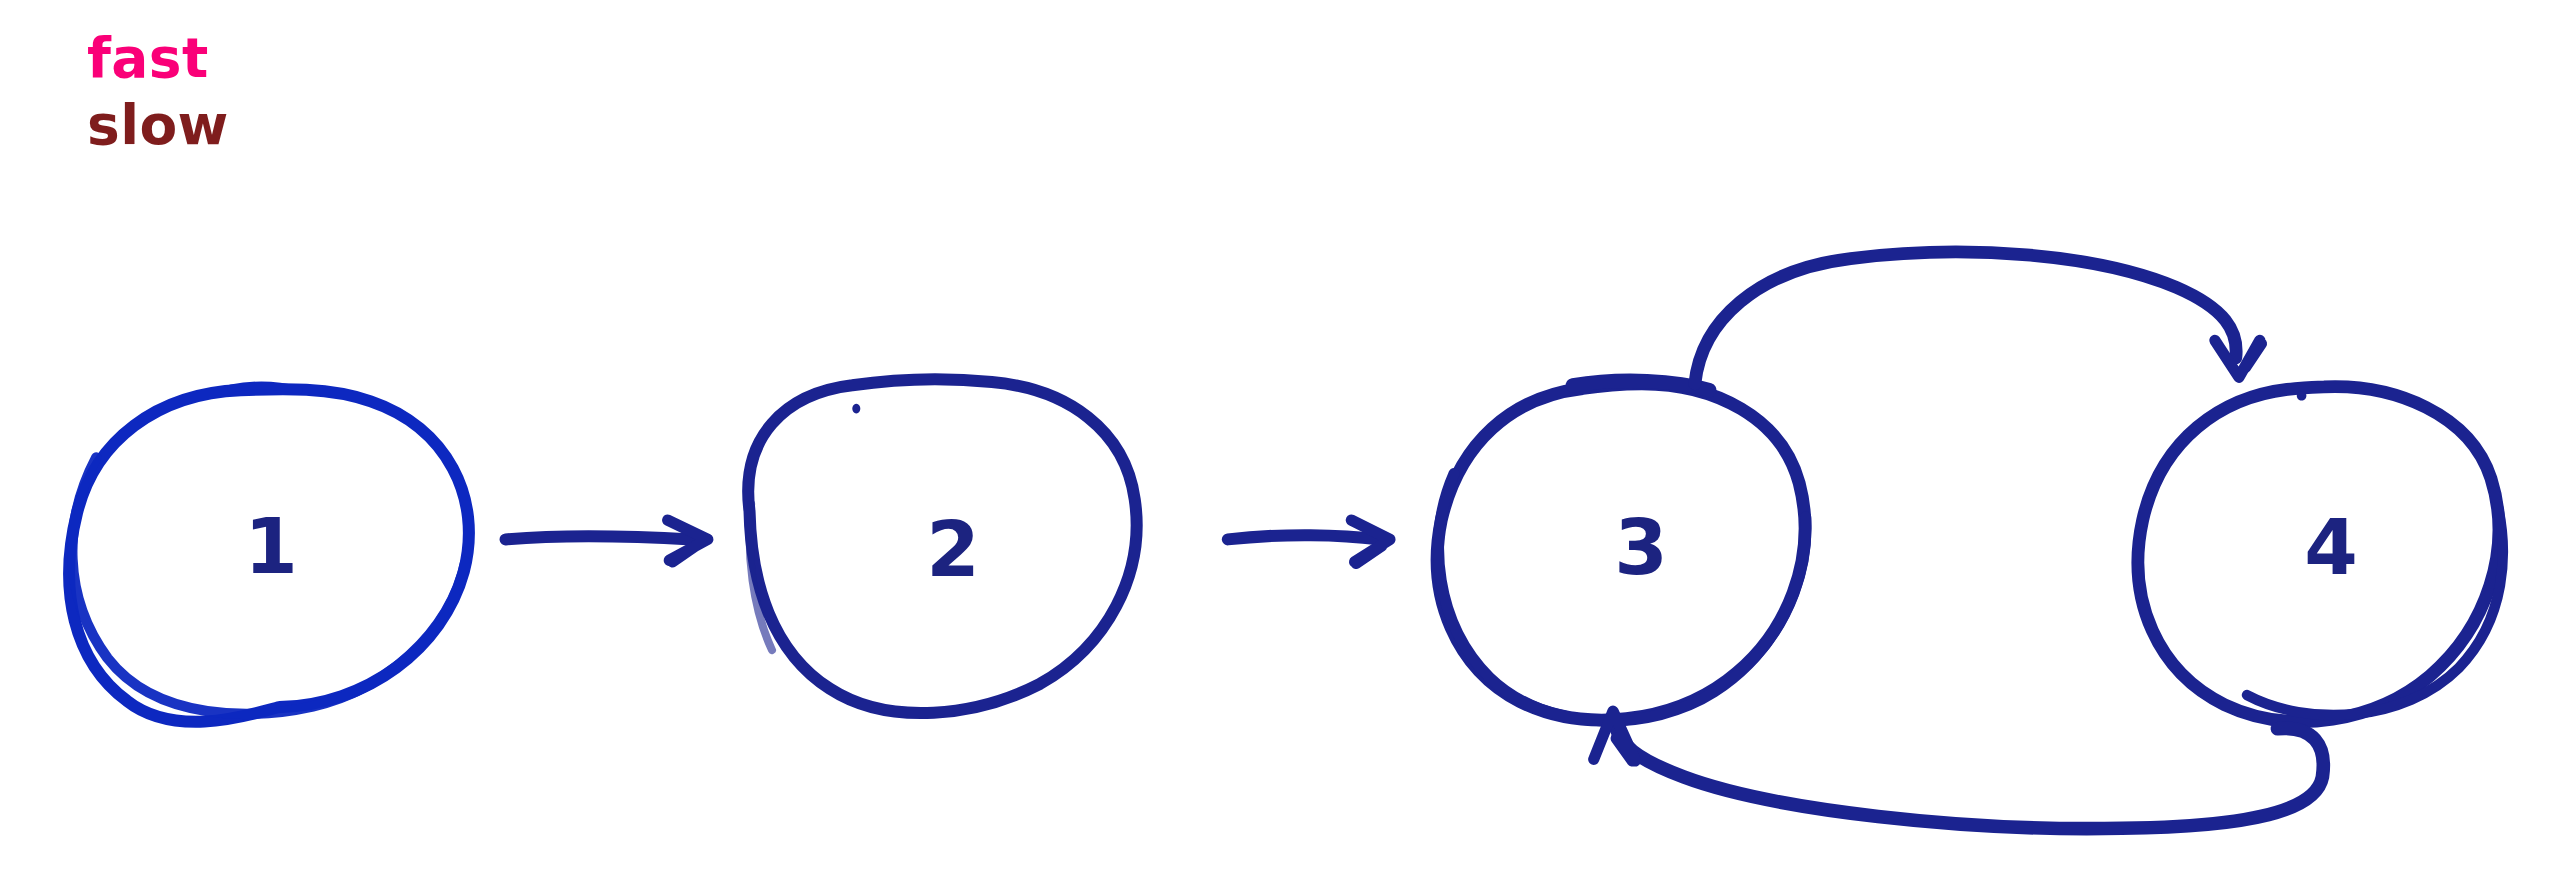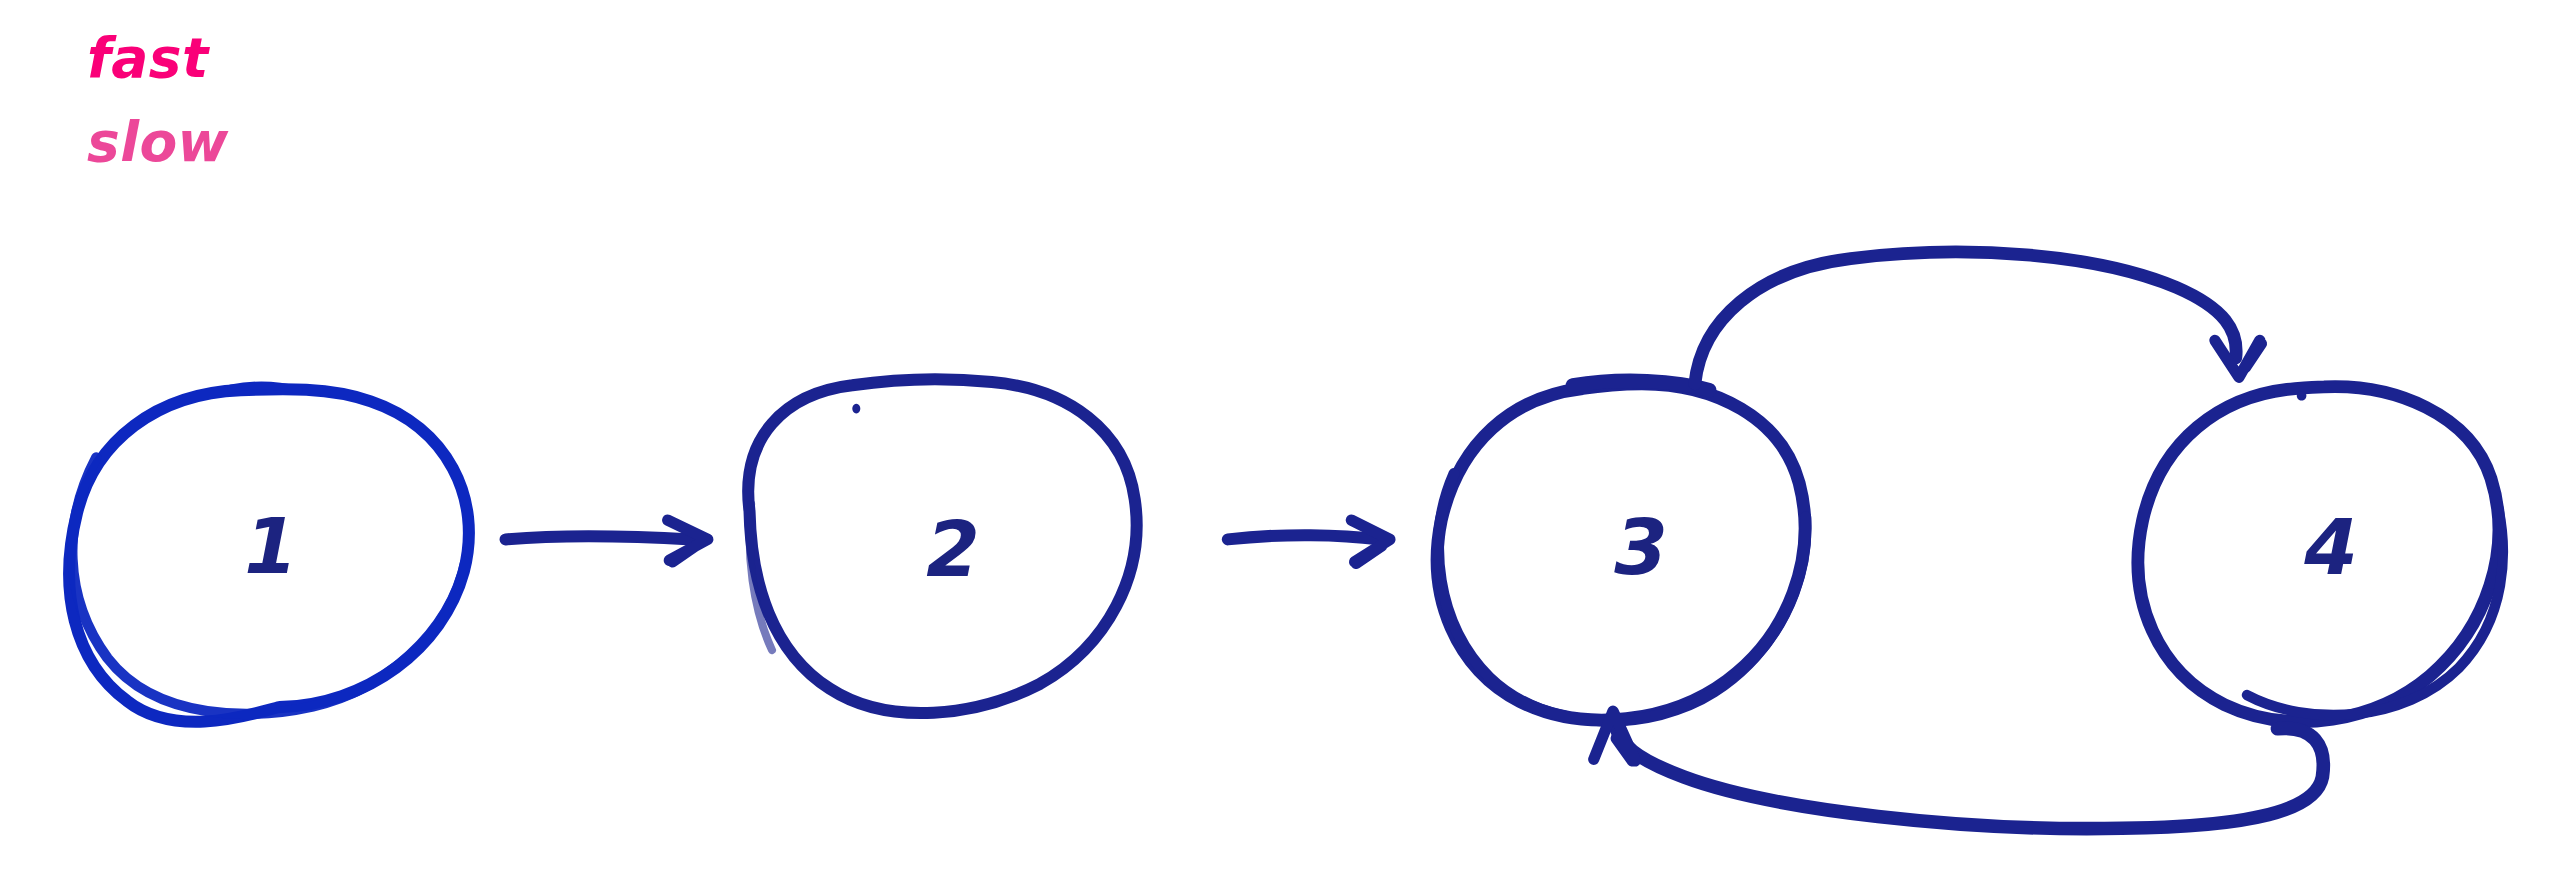--- a/index.html
+++ b/index.html
@@ -12,41 +12,40 @@
     width: 2576px;
     height: 891px;
     overflow: hidden;
     font-family: "DejaVu Sans", sans-serif;
   }
   #diagram-root {
     position: relative;
     width: 2576px;
     height: 864px;
     background: #ffffff;
-    font-style: italic;
   }
   #sketch-canvas {
     position: absolute;
     inset: 0;
     width: 2576px;
     height: 891px;
     display: block;
   }
   .legend-label {
     position: absolute;
     font-family: "DejaVu Sans", sans-serif;
     font-weight: 700;
     font-size: 55px;
     line-height: 1;
     letter-spacing: 0.4px;
     white-space: nowrap;
     user-select: none;
   }
   #legend-fast { left: 87px; top: 30.5px; color: #fa0078; }
-  #legend-slow { left: 87px; top: 115px; color: #ec4899; }
+  #legend-slow { left: 87px; top: 98px; color: #7f1d1d; }
   .node-label {
     position: absolute;
     font-family: "DejaVu Sans", sans-serif;
     font-weight: 600;
     font-size: 77px;
     line-height: 1;
     color: #1c2380;
     transform: translate(-50%, -50%);
     user-select: none;
   }

